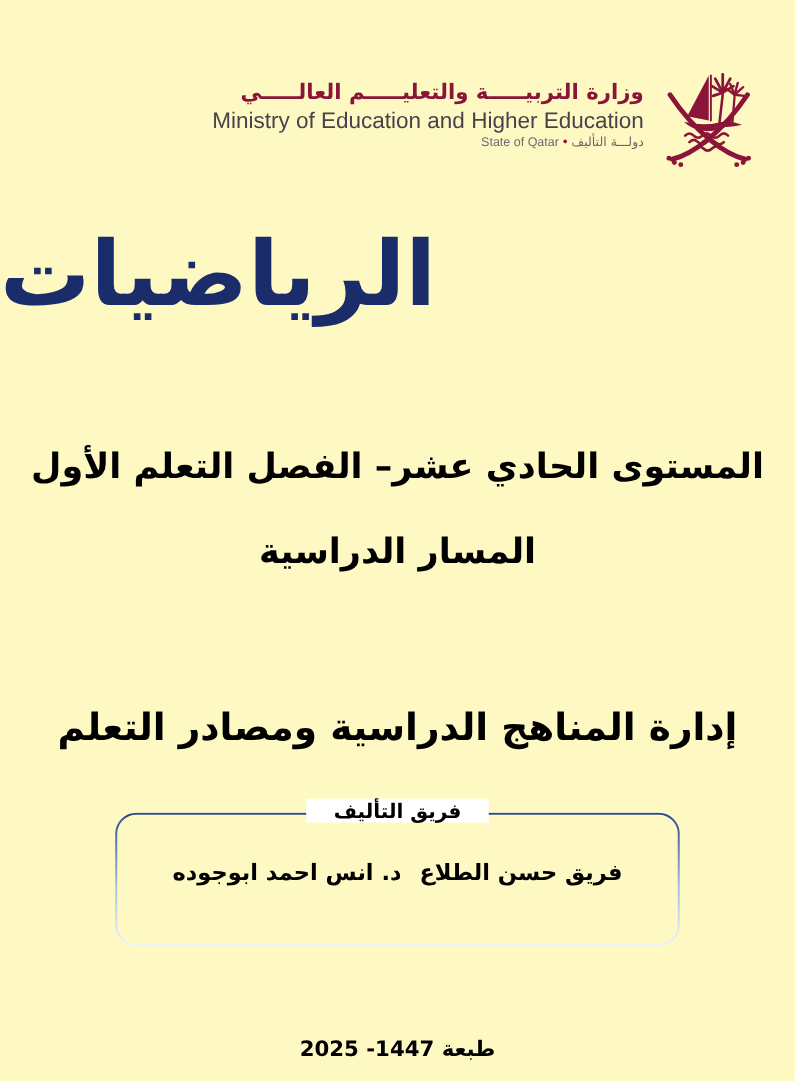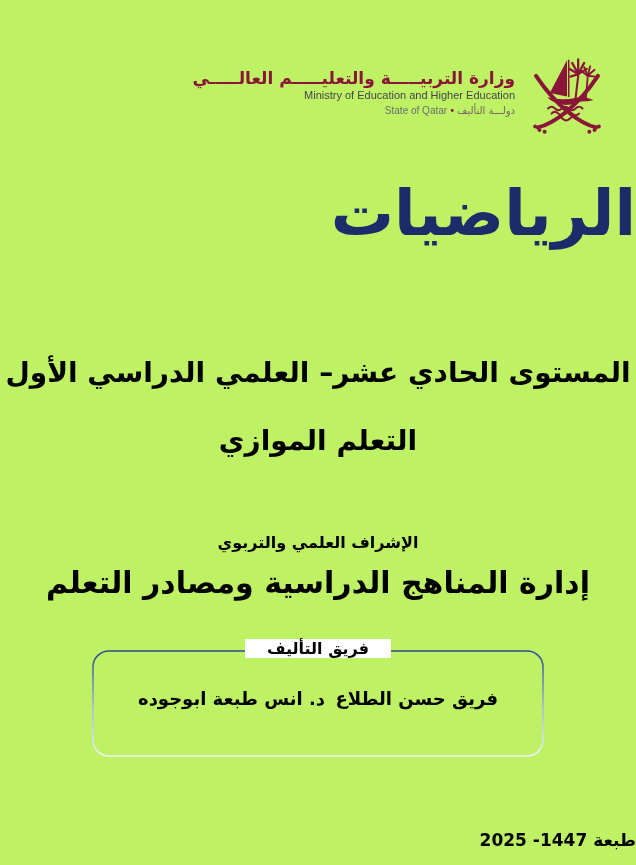--- a/index.html
+++ b/index.html
@@ -1,55 +1,55 @@
 <!DOCTYPE html>
 <html lang="ar" dir="rtl"><head>
 <meta charset="utf-8">
 <style>
   * { margin:0; padding:0; box-sizing:border-box; }
   html,body { background:#e8e8e8; }
   .page {
     position:relative;
     width:636px; height:865px;
     margin:0 auto;
-    background:#bef264;
+    background:#fef9c3;
     font-family:"DejaVu Sans", sans-serif;
     overflow:hidden;
     direction:rtl;
     text-decoration:underline;
   }
 
   
   .header {
     position:absolute; top:50px; right:26px;
     display:flex; flex-direction:row; align-items:center; gap:9px;
   }
   .emblem { width:86px; height:86px; flex:0 0 auto; }
   .brand-text { text-align:right; direction:rtl; }
   .brand-ar {
     color:#8a1538; font-size:17px; font-weight:700;
     letter-spacing:0; line-height:1.25; white-space:nowrap;
   }
   .brand-en {
-    color:#49424a; font-size:11px; font-weight:400;
+    color:#49424a; font-size:18px; font-weight:400;
     font-family:"Liberation Sans", sans-serif;
     line-height:1.25; white-space:nowrap; direction:ltr; text-align:right;
   }
   .brand-state {
     font-size:10px; line-height:1.5; white-space:nowrap;
     color:#756066; direction:rtl;
   }
   .brand-state .dot { color:#8a1538; font-size:10px; padding:0 2px; }
   .brand-state .st-en { font-family:"Liberation Sans", sans-serif; color:#6d6a70;text-align:center; }
 
   
   .main-title {
     position:absolute; top:178px; left:0; right:0;
-    text-align:right;
-    font-size:63px; font-weight:700;
+    text-align:left;
+    font-size:72px; font-weight:700;
     color:#1b2c6b; line-height:1.15;
   }
 
   
   .level-line {
     position:absolute; left:0; right:0; text-align:center;
     color:#000; font-weight:700;
   }
   .level-1 { top:356px; font-size:28px; }
   .level-2 { top:424px; font-size:28px; }
@@ -73,21 +73,21 @@
     position:absolute; top:38px; left:0; right:0;
     display:flex; justify-content:space-between;
     padding:0 46px;
     font-size:18px; font-weight:700; color:#000;
     direction:rtl;
   }
 
   
   .edition {
     position:absolute; top:830px; left:0; right:0;
-    text-align:right; font-size:17px; font-weight:700; color:#000;
+    text-align:center; font-size:17px; font-weight:700; color:#000;
     direction:rtl;
   }
 </style>
 </head>
 <body>
 
 <div class="page">
 
   <div class="header">
 
@@ -145,39 +145,38 @@
       <div class="brand-ar">وزارة التربيـــــة والتعليـــــم العالـــــي</div>
       <div class="brand-en">Ministry of Education and Higher Education</div>
       <div class="brand-state">
         <span>دولـــة التأليف</span><span class="dot">•</span><span class="st-en">State of Qatar</span>
       </div>
     </div>
   </div>
 
   <div class="main-title">الرياضيات</div>
 
-  <div class="level-line level-1">المستوى الحادي عشر– العلمي الدراسي الأول</div>
-  <div class="level-line level-2">التعلم الموازي</div>
+  <div class="level-line level-1">المستوى الحادي عشر– الفصل التعلم الأول</div>
+  <div class="level-line level-2">المسار الدراسية</div>
 
-  <div class="level-line sup-1">الإشراف العلمي والتربوي</div>
   <div class="level-line sup-2">إدارة المناهج الدراسية ومصادر التعلم</div>
 
   <div class="team-box">
     <svg class="frame" viewBox="0 0 452 107" preserveAspectRatio="none" xmlns="http://www.w3.org/2000/svg" aria-hidden="true">
       <defs>
         <linearGradient id="frameGrad" x1="0" y1="0" x2="0" y2="1">
           <stop offset="0" stop-color="#2c4b8e"></stop>
           <stop offset="0.55" stop-color="#a9bcdc"></stop>
           <stop offset="1" stop-color="#eef2f9"></stop>
         </linearGradient>
       </defs>
       <rect x="1" y="1" width="450" height="105" rx="16" ry="16" fill="none" stroke="url(#frameGrad)" stroke-width="1.6"></rect>
     </svg>
     <div class="team-legend">فريق التأليف</div>
     <div class="team-authors">
       <span>فريق حسن الطلاع</span>
-      <span>د. انس طبعة ابوجوده</span>
+      <span>د. انس احمد ابوجوده</span>
     </div>
   </div>
 
   <div class="edition">طبعة 1447- 2025</div>
 
 </div>
 
 </body></html>

